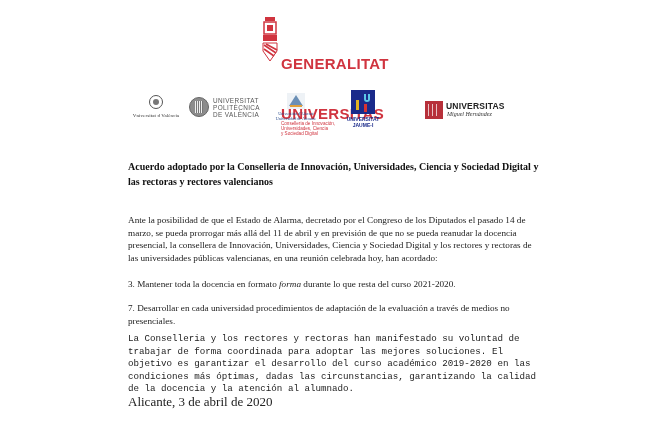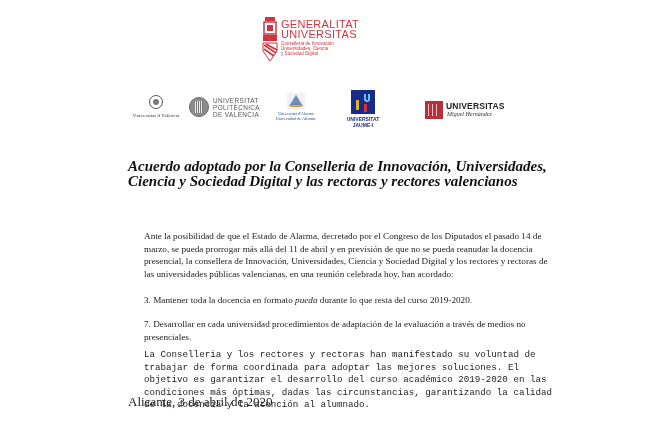--- a/index.html
+++ b/index.html
@@ -3,21 +3,21 @@
 <meta charset="utf-8">
 <style>
   html, body { margin: 0; padding: 0; background: #ffffff; }
   body { width: 669px; height: 437px; position: relative; overflow: hidden; font-family: "Liberation Serif", serif; color: #1a1a1a; }
   .abs { position: absolute; }
 
   
   .gva { left: 262px; top: 17px; width: 110px; height: 50px; }
   .gva-emblem { position: absolute; left: 0; top: 0; width: 16px; height: 46px; }
   .gva-text { position: absolute; left: 19px; top: 2px; color: #d0343f; font-family: "Liberation Sans", sans-serif; }
-  .gva-name { font-size: 11px; font-weight: normal; line-height: 10px; letter-spacing: 0.3px; }
+  .gva-name { font-size: 15px; font-weight: bold; line-height: 10px; letter-spacing: 0.3px; margin-top: 40px; }
   .gva-sub { font-size: 4.6px; line-height: 5.2px; margin-top: 2px; }
 
   
   .uv { left: 131px; top: 95px; width: 50px; height: 30px; text-align: center; }
   .uv-seal { width: 14px; height: 14px; margin: 0 auto; border-radius: 50%; border: 1px solid #555; box-sizing: border-box; position: relative; }
   .uv-seal::after { content: ""; position: absolute; left: 3px; top: 3px; width: 6px; height: 6px; border-radius: 50%; background: #777; }
   .uv-text { font-size: 5px; color: #333; margin-top: 4px; white-space: nowrap; letter-spacing: 0.1px; }
 
   .upv { left: 189px; top: 96px; width: 72px; height: 26px; }
   .upv-seal { position: absolute; left: 0; top: 1px; width: 20px; height: 20px; border-radius: 50%; background: #8c8c8c; border: 1px solid #666; box-sizing: border-box; }
@@ -37,22 +37,22 @@
   .uji-mark .j3 { position: absolute; left: 13px; top: 14px; width: 3px; height: 8px; background: #d63232; }
   .uji-text { font-family: "Liberation Sans", sans-serif; font-weight: bold; font-size: 5px; line-height: 6px; color: #1a2a8a; margin-top: 2px; white-space: nowrap; }
 
   .umh { left: 425px; top: 100px; width: 75px; height: 22px; }
   .umh-mark { position: absolute; left: 0; top: 1px; width: 18px; height: 18px; background: #b7303a; }
   .umh-mark::after { content: ""; position: absolute; left: 3px; top: 3px; width: 12px; height: 12px; background: repeating-linear-gradient(90deg, #fff 0 1px, transparent 1px 4px); opacity: 0.7; }
   .umh-name { position: absolute; left: 21px; top: 1px; font-family: "Liberation Sans", sans-serif; font-weight: bold; font-size: 8.5px; color: #222; letter-spacing: 0.2px; }
   .umh-sub { position: absolute; left: 22px; top: 11px; font-style: italic; font-size: 6px; color: #333; white-space: nowrap; }
 
   
-  .title { left: 128px; top: 159px; width: 420px; font-weight: bold; font-size: 15px; line-height: 15px; color: #111; font-style: italic; }
-  .para { left: 128px; width: 410px; font-size: 9.2px; line-height: 12.6px; color: #222; margin: 16px; }
+  .title { left: 128px; top: 159px; width: 420px; font-weight: bold; font-size: 10px; line-height: 15px; color: #111; }
+  .para { left: 128px; width: 410px; font-size: 9.2px; line-height: 12.6px; color: #222; margin: 0; }
   .p1 { top: 214px; }
   .p2 { top: 278px; }
   .p3 { top: 302px; }
   .p4 { top: 333px; font-family: Liberation Mono, monospace; }
   .sig { left: 128px; top: 394px; font-size: 13px; color: #222; }
 </style>
 </head>
 <body>
 
 <div class="abs gva">
@@ -115,19 +115,19 @@
 <div class="abs umh">
   <div class="umh-mark"></div>
   <div class="umh-name">UNIVERSITAS</div>
   <div class="umh-sub">Miguel Hernández</div>
 </div>
 
 <div class="abs title">Acuerdo adoptado por la Conselleria de Innovación, Universidades, Ciencia y Sociedad Digital y las rectoras y rectores valencianos</div>
 
 <p class="abs para p1">Ante la posibilidad de que el Estado de Alarma, decretado por el Congreso de los Diputados el pasado 14 de marzo, se pueda prorrogar más allá del 11 de abril y en previsión de que no se pueda reanudar la docencia presencial, la consellera de Innovación, Universidades, Ciencia y Sociedad Digital y los rectores y rectoras de las universidades públicas valencianas, en una reunión celebrada hoy, han acordado:</p>
 
-<p class="abs para p2"><span>3. Mantener toda la docencia en formato </span><i>pueda</i><span> durante lo que resta del curso 2019-2020.</span></p>
+<p class="abs para p2"><span>3. Mantener toda la docencia en formato </span><i>forma</i><span> durante lo que resta del curso 2021-2020.</span></p>
 
 <p class="abs para p3">7. Desarrollar en cada universidad procedimientos de adaptación de la evaluación a través de medios no presenciales.</p>
 
 <p class="abs para p4">La Conselleria y los rectores y rectoras han manifestado su voluntad de trabajar de forma coordinada para adoptar las mejores soluciones. El objetivo es garantizar el desarrollo del curso académico 2019-2020 en las condiciones más óptimas, dadas las circunstancias, garantizando la calidad de la docencia y la atención al alumnado.</p>
 
 <div class="abs sig">Alicante, 3 de abril de 2020</div>
 
 </body></html>

